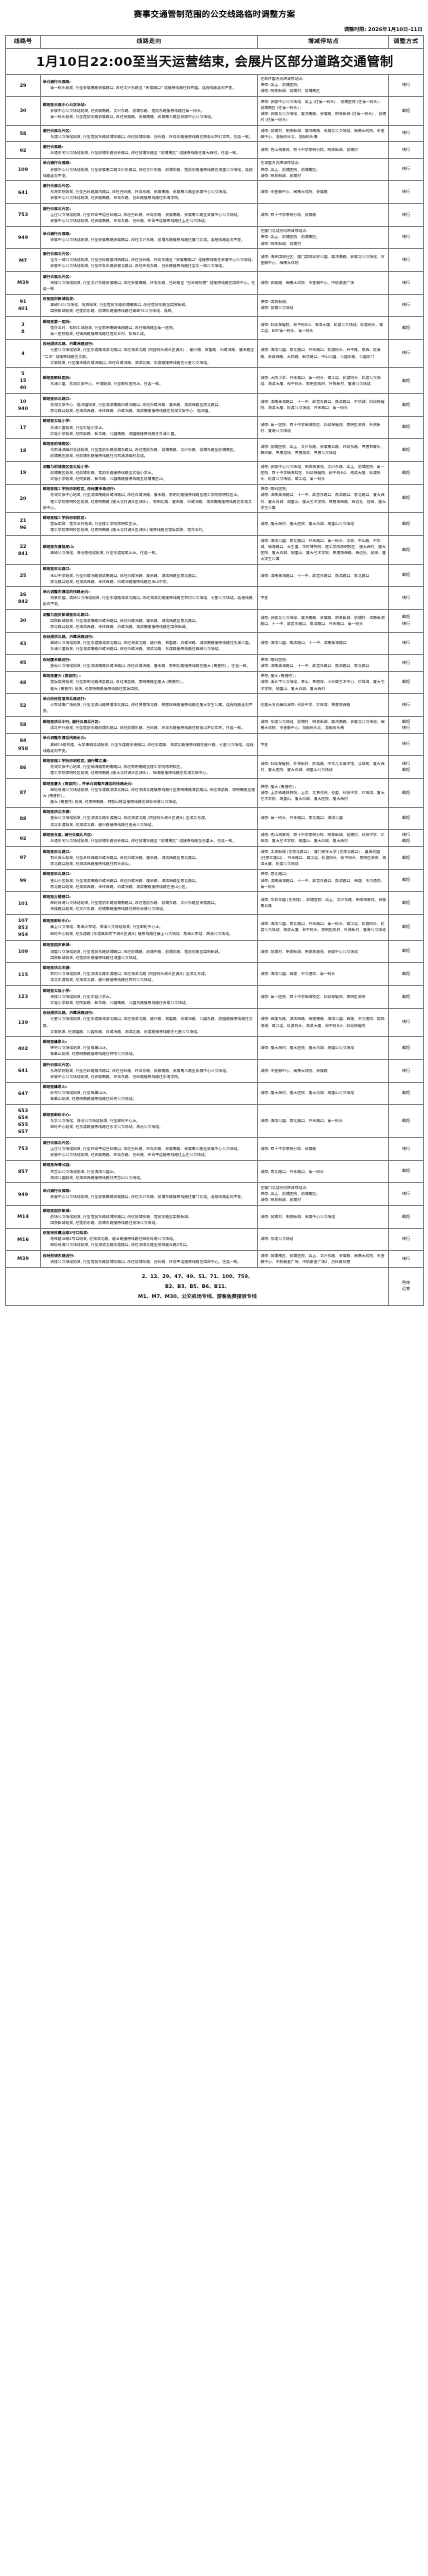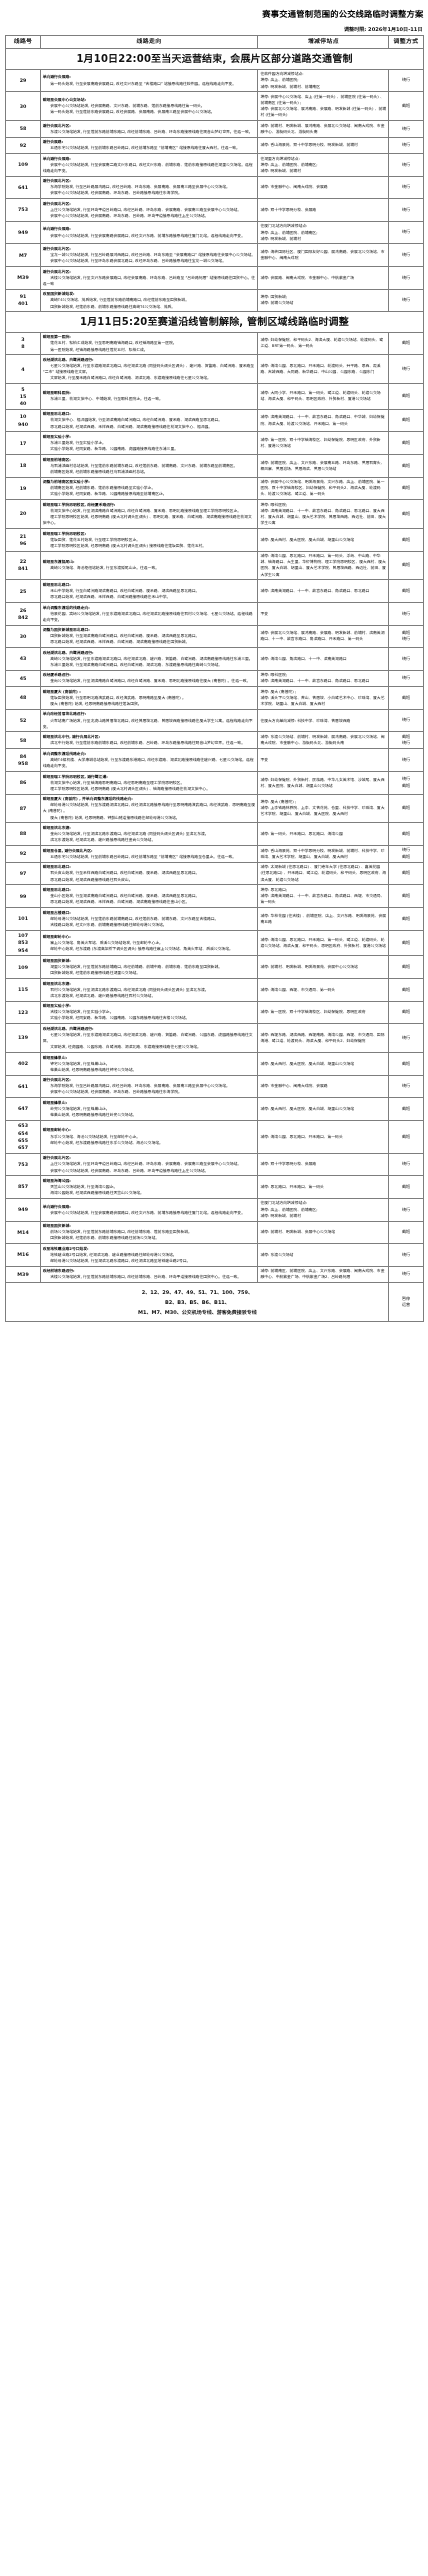--- a/index.html
+++ b/index.html
@@ -13,21 +13,21 @@
     font-family: "DejaVu Sans", "Liberation Sans", sans-serif;
     color: #111111;
     -webkit-font-smoothing: antialiased;
   }
   .page {
     width: 429px;
     padding: 0 5.4px 7.5px 5.4px;
     background: #fff;
   }
   .doc-title {
-    text-align: right;
+    text-align: center;
     font-size: 8.3px;
     font-weight: bold;
     letter-spacing: 0.2px;
     padding: 7px 0 5.9px 0;
     color: #000;
   }
   .doc-meta {
     text-align: right;
     font-size: 5.1px;
     font-weight: bold;
@@ -71,21 +71,21 @@
     text-align: center;
     font-size: 4.1px;
     line-height: 1.55;
     white-space: pre-line;
   }
   td.desc { text-align: left; }
   td.stops { text-align: left; }
 
   .sec-head td {
     text-align: center;
-    font-size: 10px;
+    font-size: 13px;
     font-weight: bold;
     letter-spacing: 0.2px;
     padding: 4.8px 2.1px;
     background: #ffffff;
   }
   .hl { font-weight: bold; display: block; }
   .para { display: block; text-indent: 2em; }
   .stopline { display: block; }
   .summary td.sumcell {
     text-align: center;
@@ -251,23 +251,20 @@
             <span class="hl">改至国贸新城始发:</span>
             <span class="para">高崎T4公交场站、茂后始发, 行至莲前东路前埔南路口, 改经莲前东路至国贸新城。</span>
             <span class="para">国贸新城始发, 经莲前东路、前埔东路接原线路往高崎T4公交场站、茂后。</span>
           </td>
           <td class="stops">
             <span class="stopline">增停: 国贸新城;</span>
             <span class="stopline">减停: 前埔公交场站</span>
           </td>
           <td class="mode">绕行</td>
         </tr>
-        <tr class="sec-head">
-          <td colspan="4">1月11日5:20至赛道沿线管制解除, 管制区域线路临时调整</td>
-        </tr>
         <tr>
           <td class="route">3
 8</td>
           <td class="desc">
             <span class="hl">截短至第一医院:</span>
             <span class="para">莲花五村、松柏汇成始发, 行至思明南路镇海路口, 改经镇海路至第一医院。</span>
             <span class="para">第一医院始发, 经镇海路接原线路往莲花五村、松柏汇成。</span>
           </td>
           <td class="stops">
             <span class="stopline">减停: 妇幼保健院、和平码头2、海滨大厦、轮渡公交场站、轮渡码头、鹭江道、BRT第一码头、第一码头</span>

